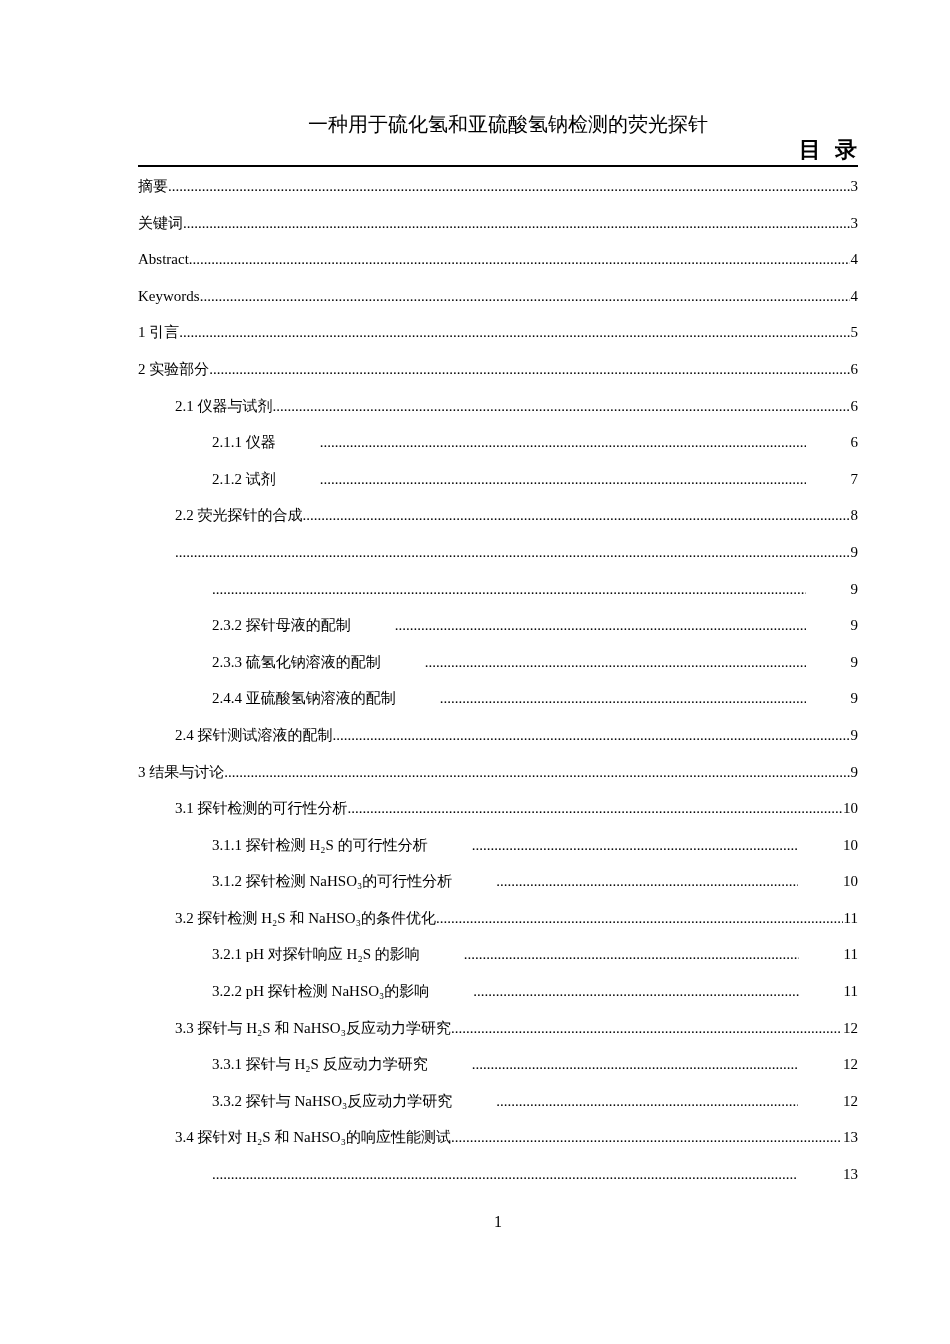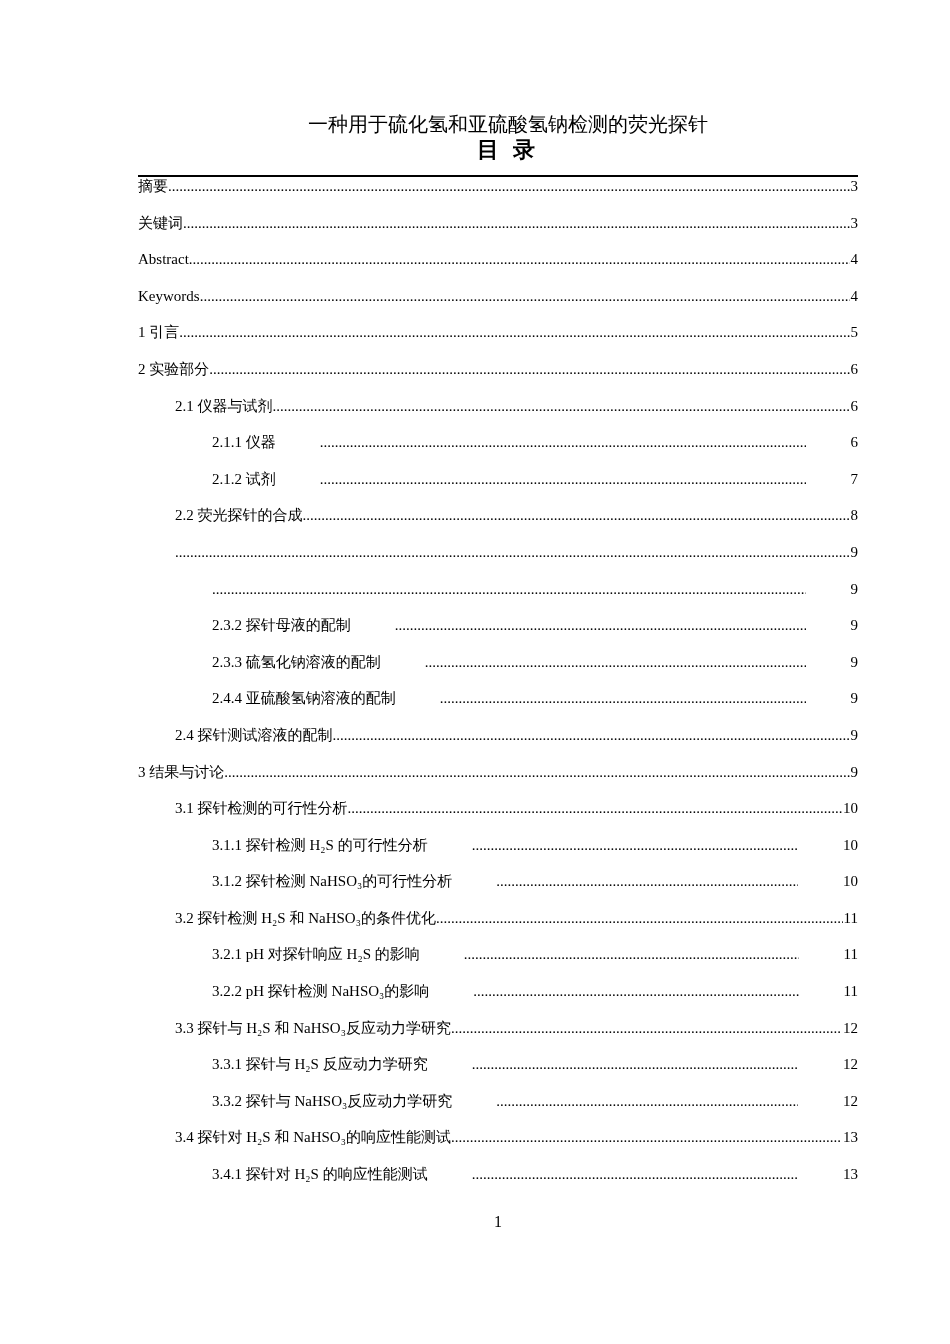--- a/index.html
+++ b/index.html
@@ -23,31 +23,31 @@
   
   .header {
     position: absolute;
     left: 138px;
     right: 92px;
     top: 90px;
     text-align: center;
     font-size: 20px;
     line-height: 23px;
     border-bottom: 2px solid #000000;
-    padding-bottom: 16px;
+    padding-bottom: 6px;
     white-space: pre;
   }
   
   .toc-title {
     position: absolute;
     left: 138px;
-    right: 75px;
+    right: 92px;
     top: 137px;
     margin: 0;
-    text-align: center;
+    text-align: right;
     font-size: 22px;
     font-weight: bold;
     line-height: 26px;
     white-space: pre;
     letter-spacing: 1px;
   }
   
   .toc {
     position: absolute;
     left: 138px;
@@ -232,21 +232,20 @@
         <span class="toc-label">3.3.2 探针与 NaHSO₃反应动力学研究</span>
         <span class="toc-dots"></span>
         <span class="toc-page">12</span>
       </div>
       <div class="toc-row lvl1">
         <span class="toc-label">3.4 探针对 H₂S 和 NaHSO₃的响应性能测试</span>
         <span class="toc-dots"></span>
         <span class="toc-page">13</span>
       </div>
       <div class="toc-row lvl2">
-        <span class="toc-label">3.4.1 探针对 H₂S 的响应性能测试</span>
         <span class="toc-dots"></span>
         <span class="toc-page">13</span>
       </div>
     </div>
 
   <div class="footer">
     <span>1</span>
   </div>
 
 </div>

